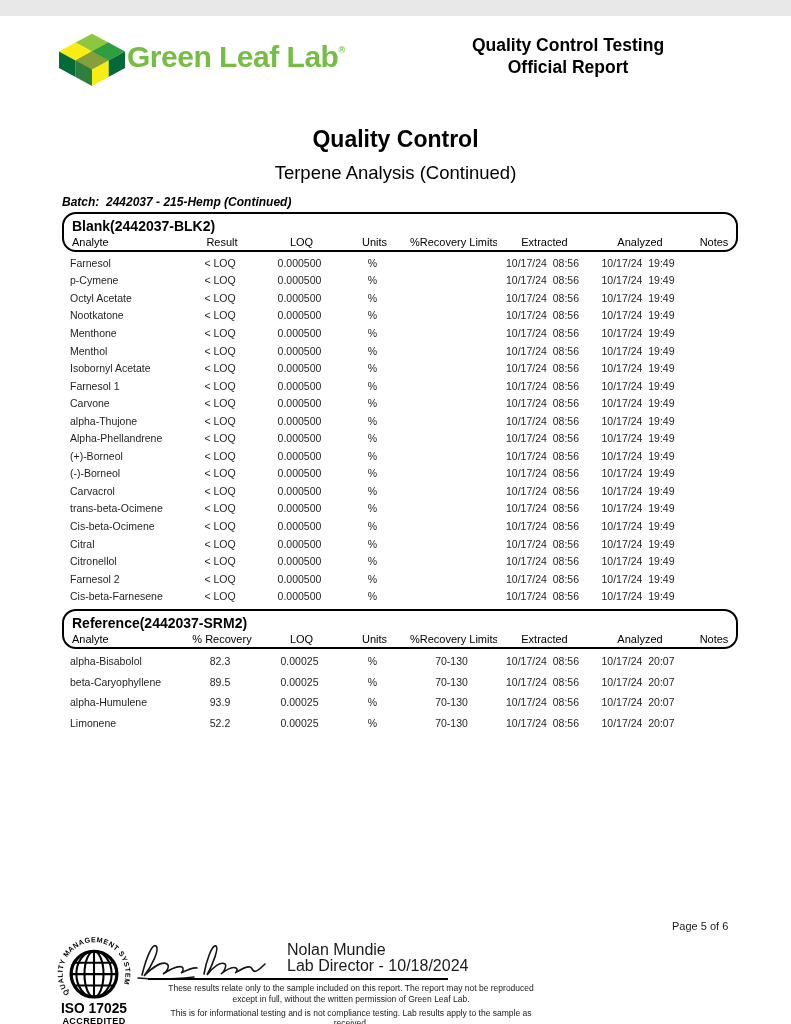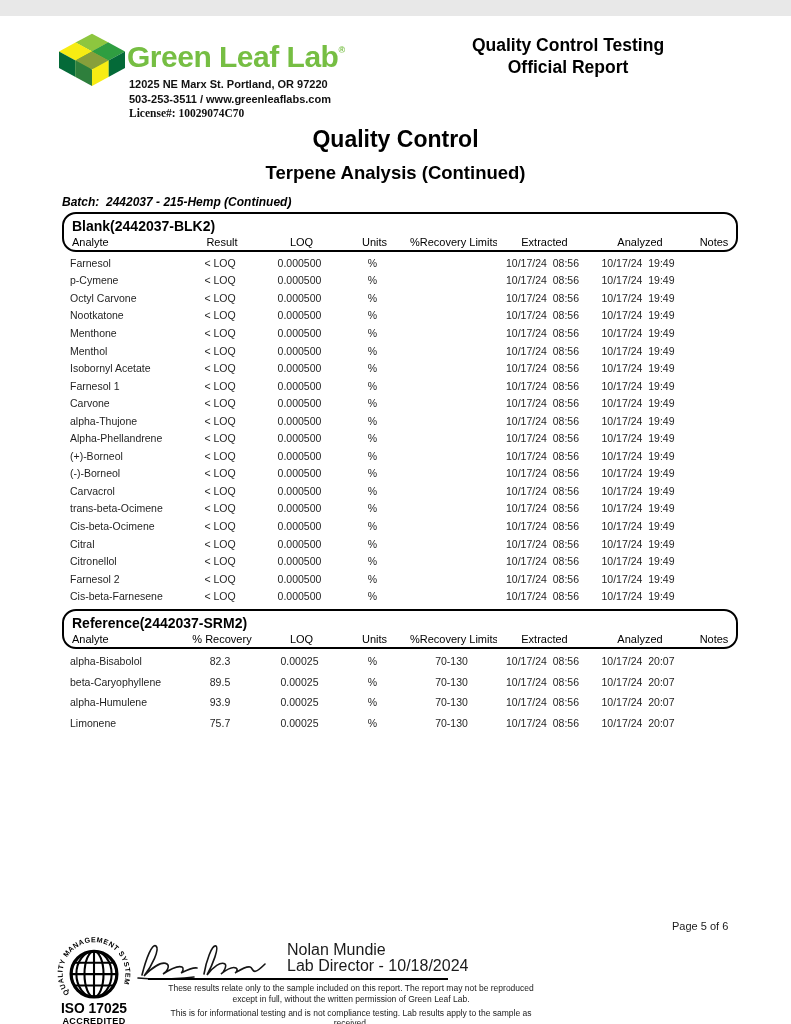--- a/index.html
+++ b/index.html
@@ -9,21 +9,21 @@
 
   
   .brand-text{left:127px;top:24px;font-size:30px;font-weight:bold;letter-spacing:-0.5px;color:#76BE43;}
   .brand-tm{font-size:9px;vertical-align:14px;}
   .addr{left:129px;top:61px;font-size:11px;font-weight:bold;line-height:14.5px;color:#111;}
   .license{font-family:"Liberation Serif",serif;font-size:11.5px;}
   .report-head{left:438px;top:18px;width:260px;text-align:center;font-size:17.5px;font-weight:bold;line-height:22px;}
 
   
   .title-main{left:0;right:0;top:110px;text-align:center;font-size:23px;font-weight:bold;}
-  .title-sub{left:0;right:0;top:146px;text-align:center;font-size:18.5px;font-weight:bold;}
+  .title-sub{left:0;right:0;top:146px;text-align:center;font-size:18.5px;font-weight:normal;}
   .batch{left:62px;top:179px;font-size:12px;font-weight:bold;font-style:italic;white-space:pre;text-align:right;}
 
   
   .tablewrap{left:62px;width:676px;}
   .t1{top:196px;} .t2{top:593px;}
   .headbox{border:2px solid #000;border-radius:14px;padding:3px 0 2px 0;background:#fff;}
   .tbl-title{font-size:14px;font-weight:bold;padding:1px 0 2px 8px;}
   .grid{display:grid;grid-template-columns:116px 84px 75px 71px 87px 95px 96px 52px;align-items:center;}
   .cell{font-size:10.5px;color:#1f1f1f;text-align:center;white-space:pre;overflow:hidden;}
   .cell.c0{text-align:left;padding-left:8px;}
@@ -60,25 +60,20 @@
     <polygon points="48,37 72,50 72,74 48,61" fill="#8DC63F"></polygon>
     <polygon points="96,37 72,50 72,74 96,61" fill="#046A38"></polygon>
 
     <polygon points="48,37 72,50 48,63 24,50" fill="#879F3B"></polygon>
     <polygon points="24,50 48,63 48,87 24,74" fill="#2E7F3C"></polygon>
     <polygon points="72,50 48,63 48,87 72,74" fill="#F7EC13"></polygon>
   </svg>
 
   <div class="abs brand-text"><span>Green Leaf Lab</span><span class="brand-tm">®</span></div>
 
-  <div class="abs addr">
-    <div>12025 NE Marx St. Portland, OR 97220</div>
-    <div>503-253-3511 / www.greenleaflabs.com</div>
-    <div class="license">License#: 10029074C70</div>
-  </div>
 
   <div class="abs report-head">
     <div>Quality Control Testing</div>
     <div>Official Report</div>
   </div>
 
   <div class="abs title-main">Quality Control</div>
   <div class="abs title-sub">Terpene Analysis (Continued)</div>
   <div class="abs batch">Batch:  2442037 - 215-Hemp (Continued)</div>
 
@@ -111,21 +106,21 @@
           <div class="cell c0">p-Cymene</div>
           <div class="cell c1">&lt; LOQ</div>
           <div class="cell c2">0.000500</div>
           <div class="cell c3">%</div>
           <div class="cell c4"></div>
           <div class="cell c5">10/17/24  08:56</div>
           <div class="cell c6">10/17/24  19:49</div>
           <div class="cell c7"></div>
         </div>
         <div class="grid row">
-          <div class="cell c0">Octyl Carvone</div>
+          <div class="cell c0">Octyl Acetate</div>
           <div class="cell c1">&lt; LOQ</div>
           <div class="cell c2">0.000500</div>
           <div class="cell c3">%</div>
           <div class="cell c4"></div>
           <div class="cell c5">10/17/24  08:56</div>
           <div class="cell c6">10/17/24  19:49</div>
           <div class="cell c7"></div>
         </div>
         <div class="grid row">
           <div class="cell c0">Nootkatone</div>
@@ -340,21 +335,21 @@
           <div class="cell c1">93.9</div>
           <div class="cell c2">0.00025</div>
           <div class="cell c3">%</div>
           <div class="cell c4">70-130</div>
           <div class="cell c5">10/17/24  08:56</div>
           <div class="cell c6">10/17/24  20:07</div>
           <div class="cell c7"></div>
         </div>
         <div class="grid row">
           <div class="cell c0">Limonene</div>
-          <div class="cell c1">75.7</div>
+          <div class="cell c1">52.2</div>
           <div class="cell c2">0.00025</div>
           <div class="cell c3">%</div>
           <div class="cell c4">70-130</div>
           <div class="cell c5">10/17/24  08:56</div>
           <div class="cell c6">10/17/24  20:07</div>
           <div class="cell c7"></div>
         </div>
       </div>
   </section>
 

